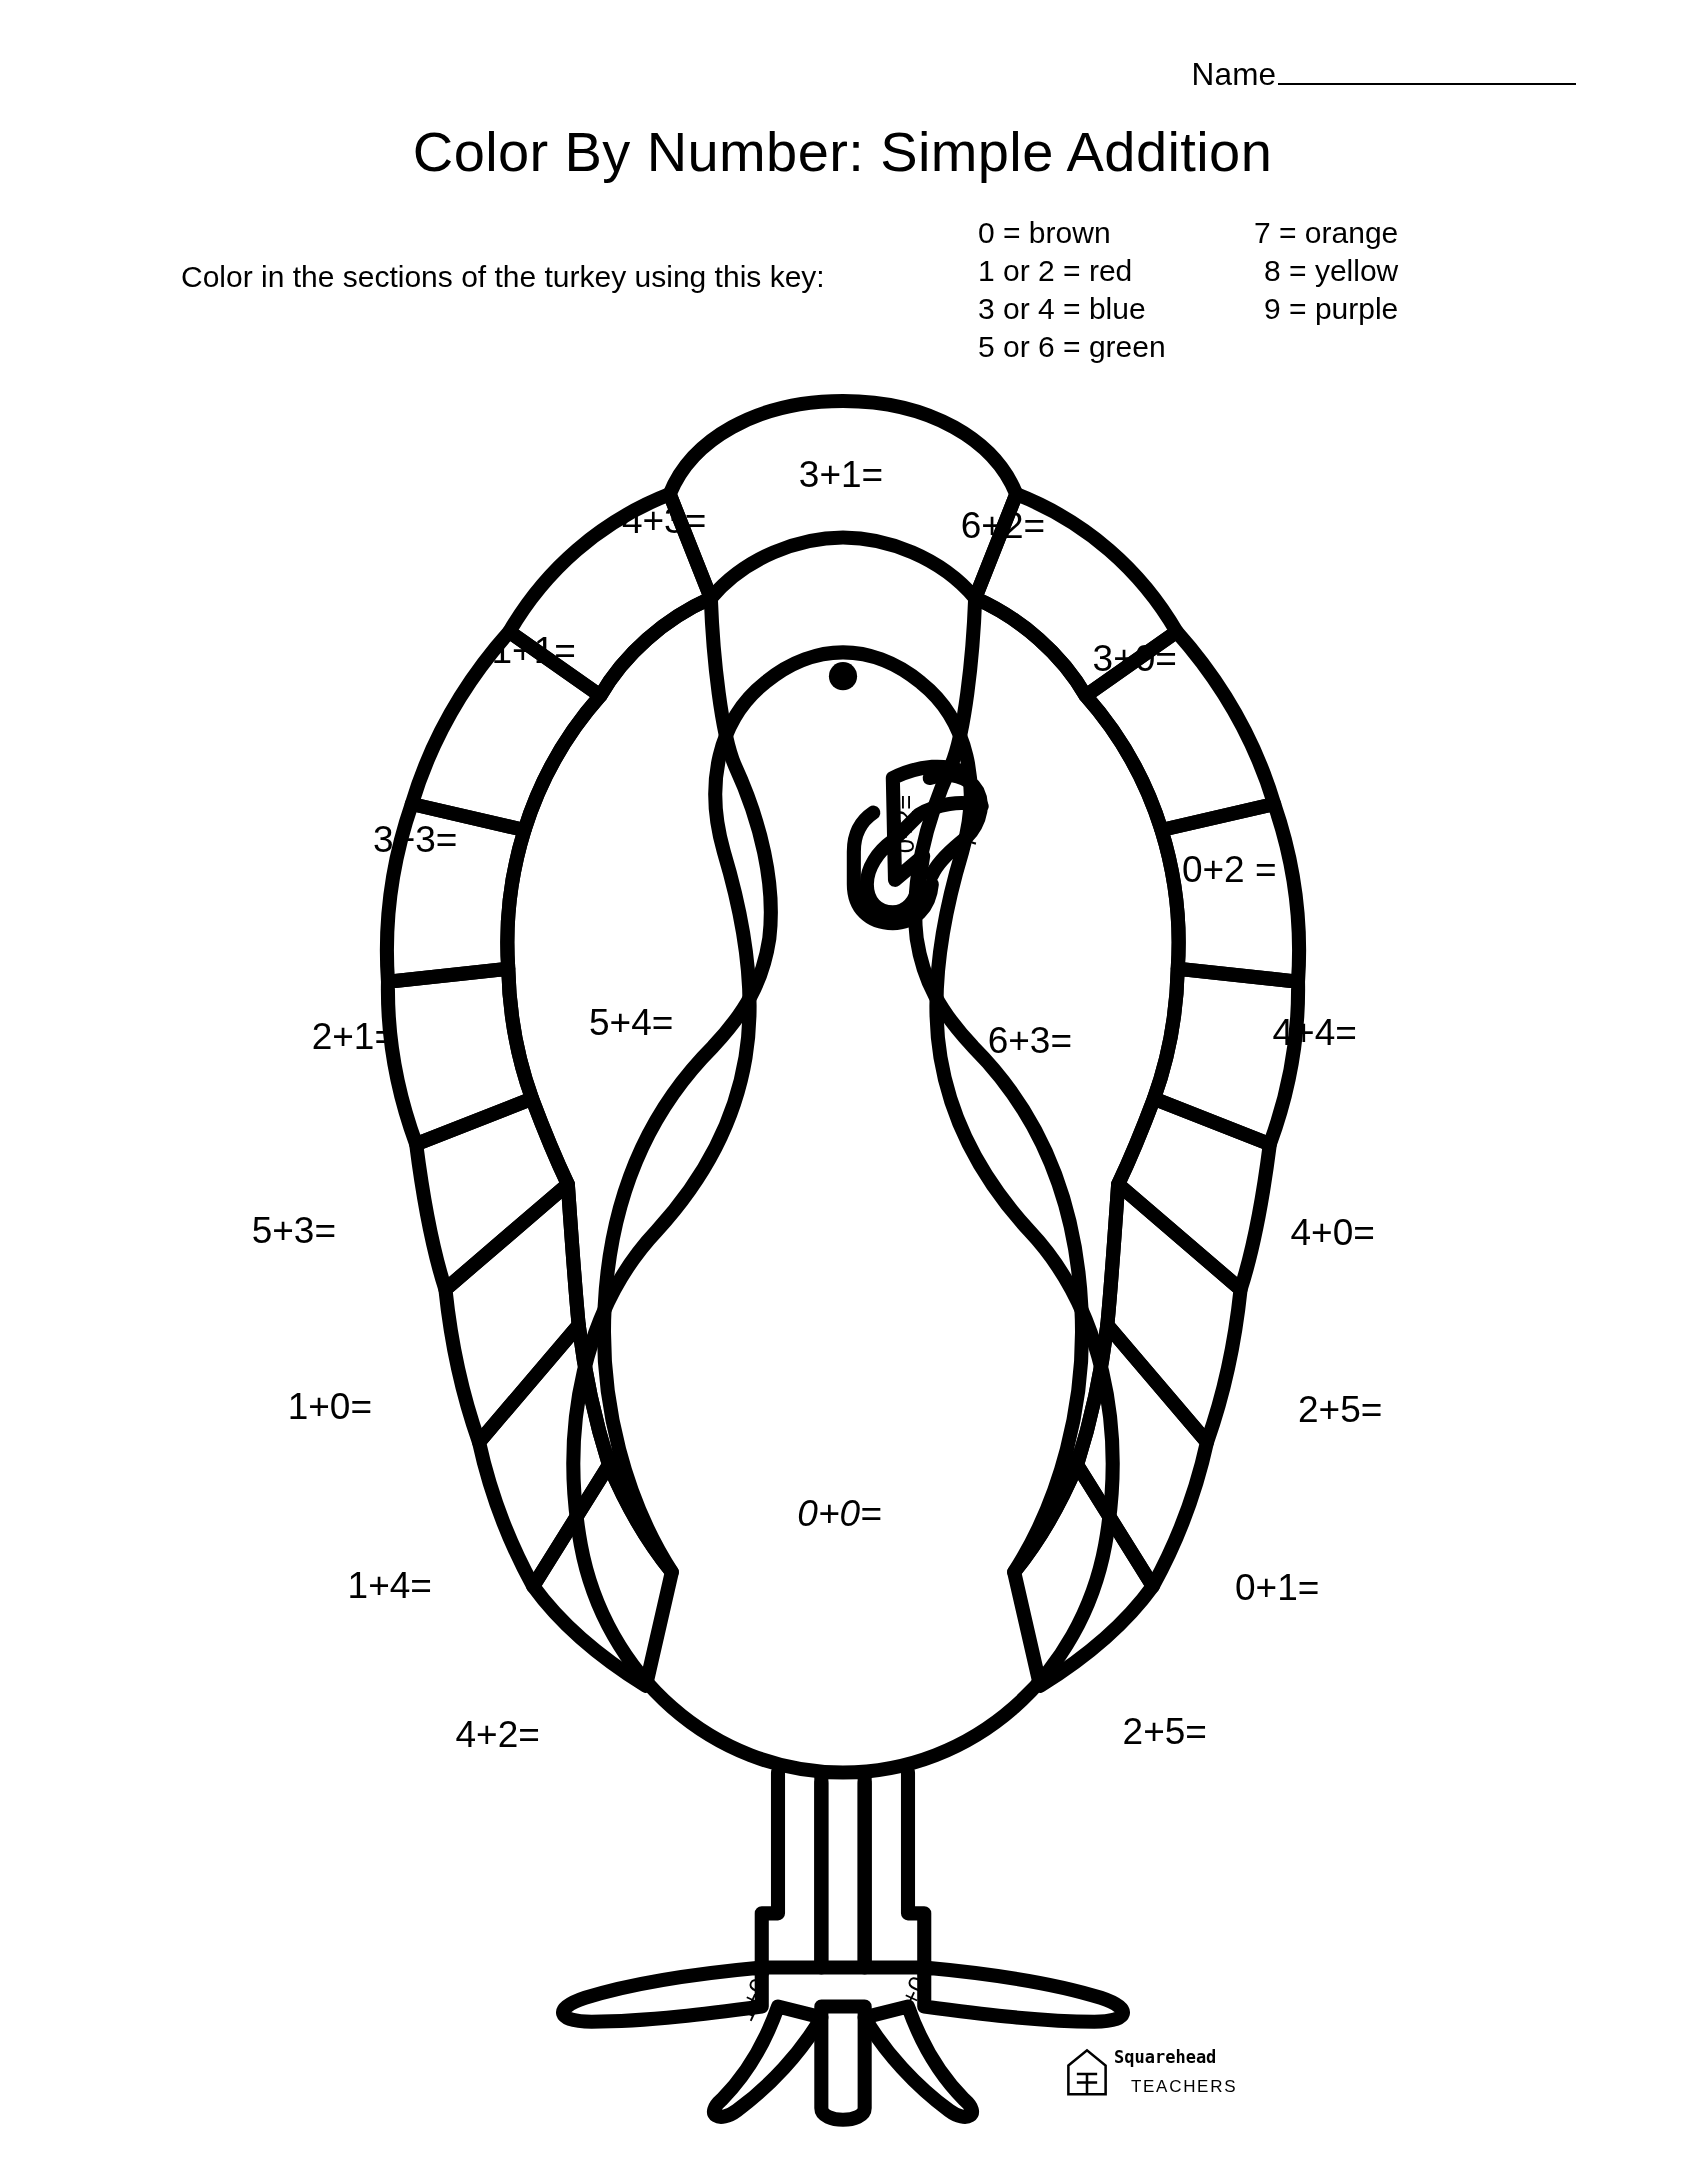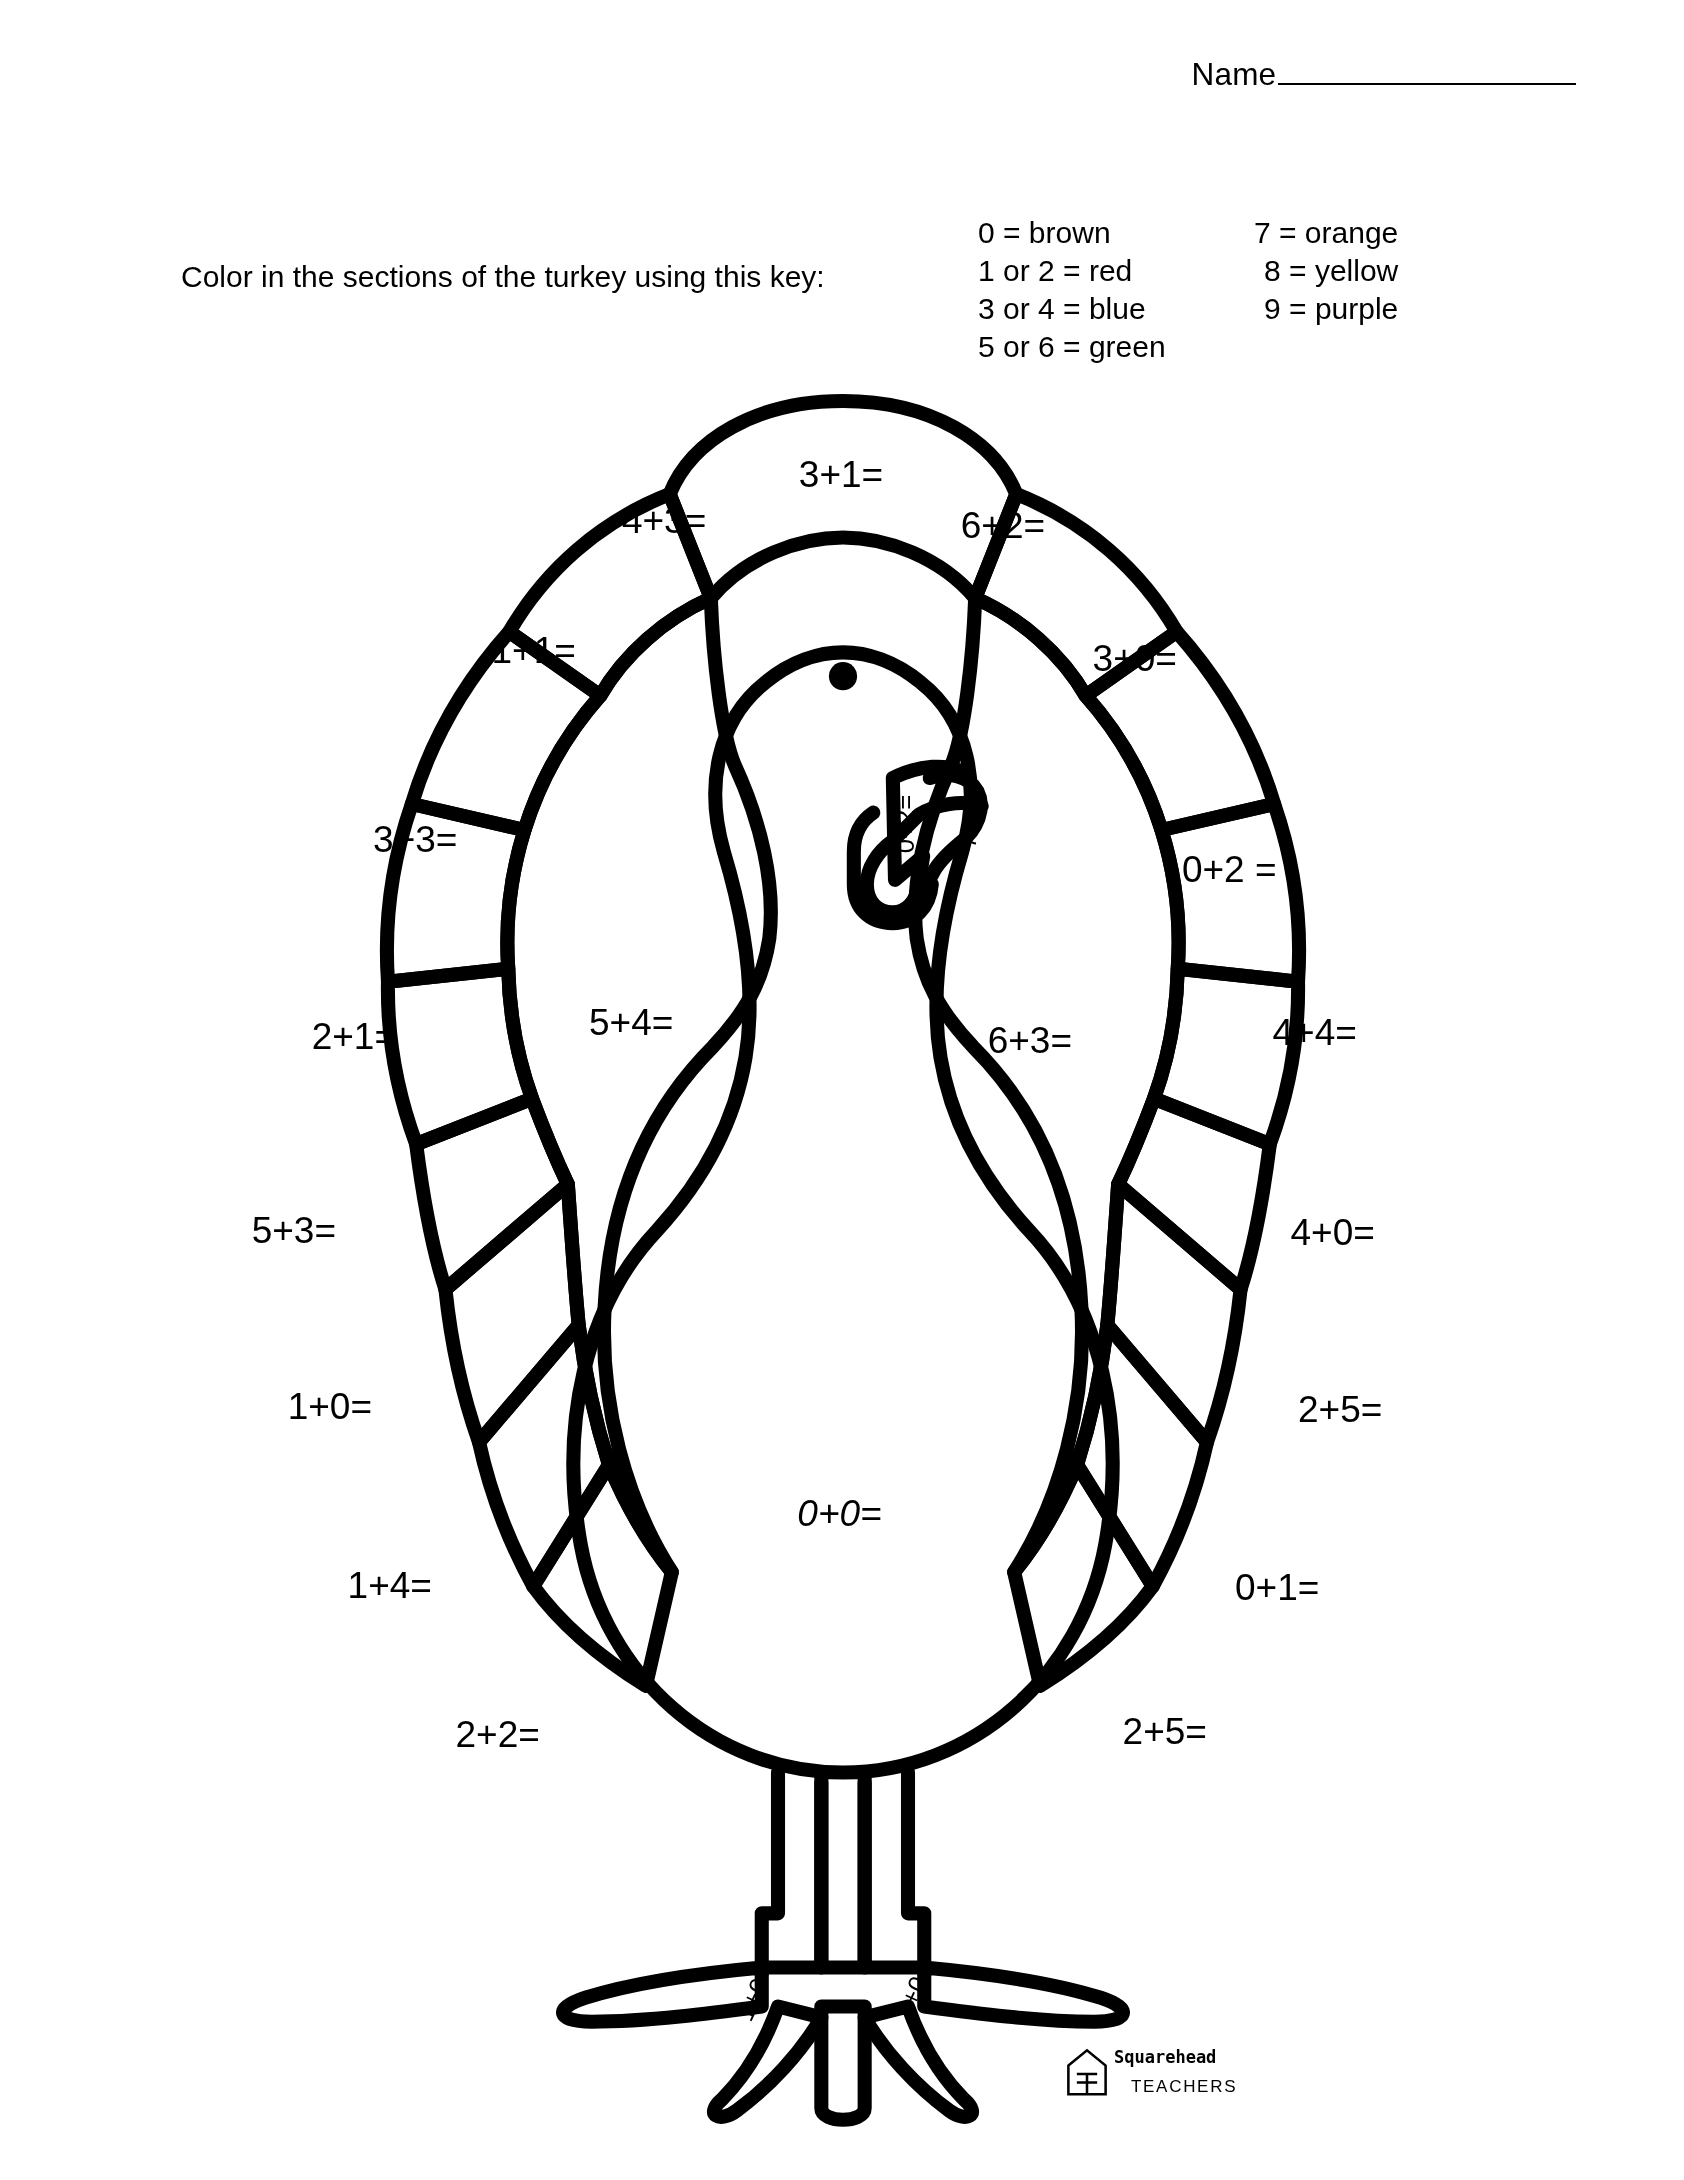--- a/index.html
+++ b/index.html
@@ -130,20 +130,21 @@
 </style>
 </head>
 <body>
 
 <div class="page">
 
   <div class="name-line">
     <span class="name-label">Name</span><span class="name-blank"></span>
   </div>
 
+  <div class="title">Color By Number: Simple Addition</div>
 
   <div class="instruction">Color in the sections of the turkey using this key:</div>
 
   <div class="key">
     <div class="key-col-a">
       <div class="key-row">0 = brown</div>
       <div class="key-row">1 or 2 = red</div>
       <div class="key-row">3 or 4 = blue</div>
       <div class="key-row">5 or 6 = green</div>
     </div>
@@ -339,21 +340,21 @@
     <div class="lbl" style="left:21.5%; top:26.5%;">3+3=</div>
     <div class="lbl" style="left:75.8%; top:28.2%;">0+2 =</div>
     <div class="lbl" style="left:17.4%; top:37.7%;">2+1=</div>
     <div class="lbl" style="left:81.5%; top:37.5%;">4+4=</div>
     <div class="lbl" style="left:13.4%; top:48.8%;">5+3=</div>
     <div class="lbl" style="left:82.7%; top:48.9%;">4+0=</div>
     <div class="lbl" style="left:15.8%; top:58.8%;">1+0=</div>
     <div class="lbl" style="left:83.2%; top:59.0%;">2+5=</div>
     <div class="lbl" style="left:19.8%; top:69.0%;">1+4=</div>
     <div class="lbl" style="left:79.0%; top:69.1%;">0+1=</div>
-    <div class="lbl" style="left:27.0%; top:77.5%;">2+2=</div>
+    <div class="lbl" style="left:27.0%; top:77.5%;">4+2=</div>
     <div class="lbl" style="left:71.5%; top:77.3%;">2+5=</div>
     <div class="lbl" style="left:35.9%; top:36.9%;">5+4=</div>
     <div class="lbl" style="left:62.5%; top:37.5%;margin-top:8px;">6+3=</div>
     <div class="lbl" style="left:49.8%; top:64.9%;font-style:italic;">0+0=</div>
     <div class="lbl rot-90 small" style="left:54.2%; top:25.6%;">0+2=</div>
     <div class="lbl rot-75 small" style="left:58.7%; top:25.3%;">7+1=</div>
     <div class="lbl rot-60 small" style="left:44.2%; top:92.2%;">1+0=</div>
     <div class="lbl rot-60 small" style="left:54.8%; top:92.1%;">1+0=</div>
   </div>
 

